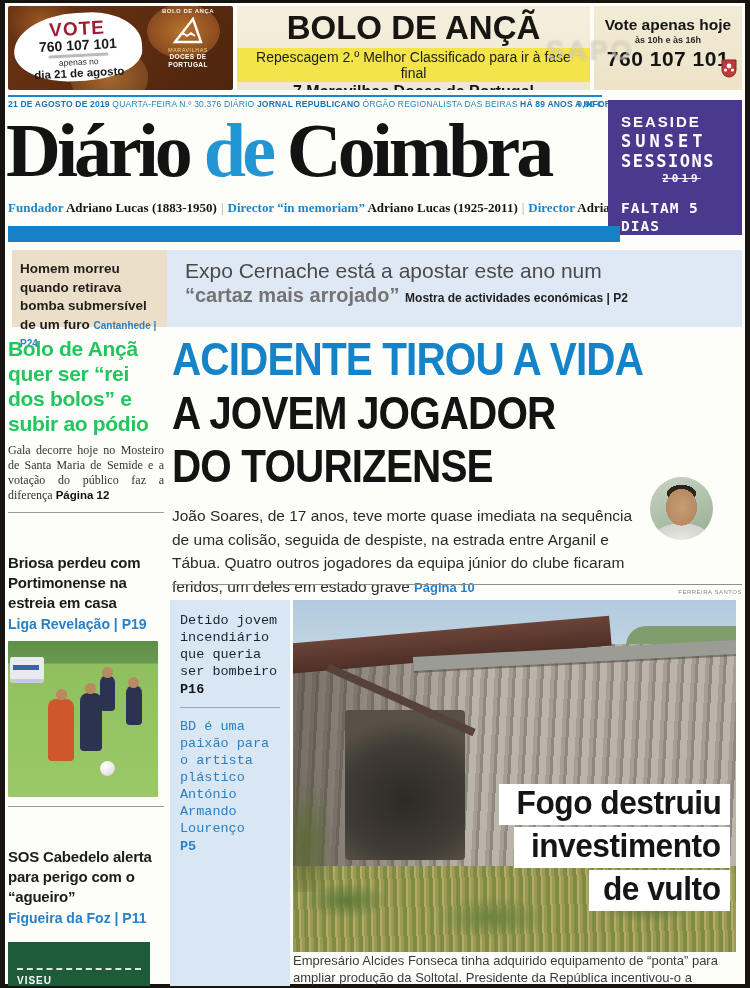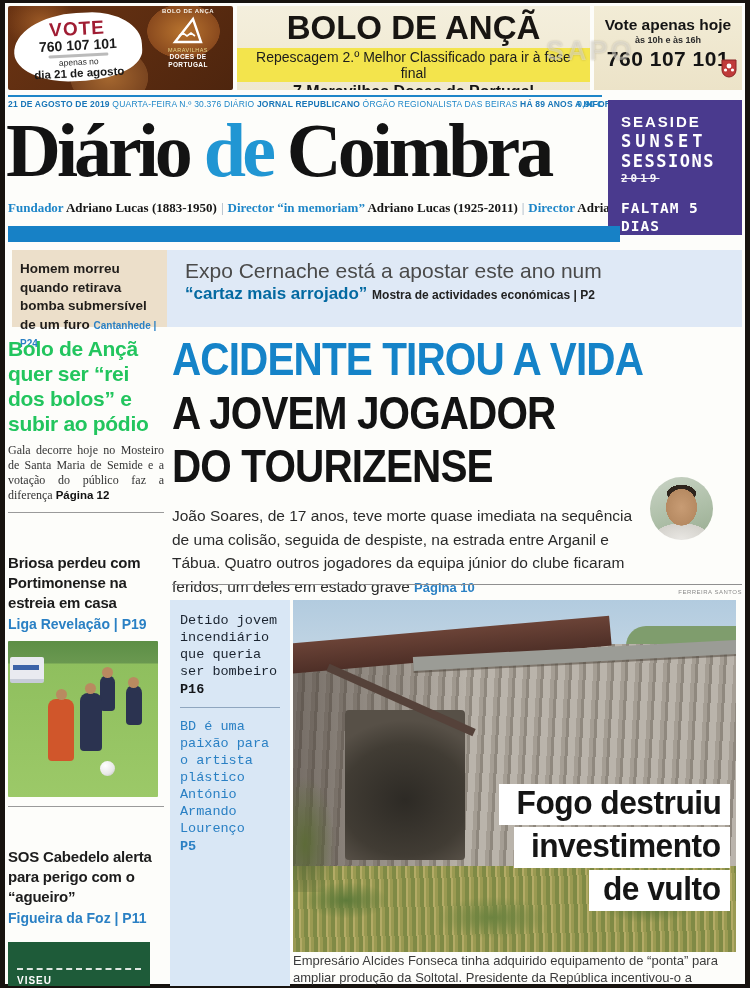--- a/index.html
+++ b/index.html
@@ -49,33 +49,33 @@
   .masthead .de { color:#2196d3; }
   .founders { position:absolute; left:8px; top:200px; width:596px; font-family:"Liberation Serif", serif; font-size:13px; color:#161616; font-weight:bold; white-space:nowrap; }
   .founders .lbl { color:#1e86c8; }
   .founders .sep { color:#9ab; font-weight:normal; padding:0 4px; }
 
   .seaside { position:absolute; left:608px; top:100px; width:134px; height:135px; background:#4a3a8e; color:#fff; padding:13px 0 0 13px; }
   .seaside .s1 { font-size:15px; font-weight:bold; letter-spacing:2px; line-height:18px; }
   .ss-mono { font-family:"DejaVu Sans Mono", monospace; font-weight:bold; }
   .seaside .s2 { font-size:17px; letter-spacing:4px; line-height:20px; }
   .seaside .s3 { font-size:17px; letter-spacing:1.5px; line-height:20px; }
-  .seaside .s4 { font-size:11px; letter-spacing:3px; line-height:16px; text-decoration:line-through; opacity:.95; }
+  .seaside .s4 { font-size:11px; letter-spacing:3px; line-height:16px; text-decoration:line-through; opacity:.95;text-align:center; }
   .seaside .s5 { font-size:14.5px; letter-spacing:1px; line-height:18px; margin-top:12px; }
 
   .bluebar { position:absolute; left:8px; top:226px; width:612px; height:16px; background:#1781c6; }
 
   
   .teaser-left { position:absolute; left:12px; top:250px; width:156px; height:77px; background:#ecdfca; padding:9px 8px; }
   .teaser-left .t { font-size:13.5px; line-height:16.5px; font-weight:bold; color:#201d1a; }
   .tag { font-weight:bold; color:#2a80c4; }
   .teaser-left .tag { font-size:10px; }
   .teaser-right { position:absolute; left:167px; top:250px; width:575px; height:77px; background:#dfe9f6; padding:8px 18px; }
   .teaser-right .l1 { font-size:21px; color:#4a4a4a; line-height:26px; }
-  .teaser-right .l2 { font-size:17px; color:#0369a1; font-weight:bold; display:inline; }
+  .teaser-right .l2 { font-size:20px; color:#737373; font-weight:bold; display:inline; }
   .teaser-right .t2 { font-size:12px; color:#222; font-weight:bold; }
 
   
   .leftcol { position:absolute; left:8px; top:336px; width:156px; height:650px; overflow:hidden; }
   .lc-h1 { font-size:21px; line-height:25px; font-weight:bold; color:#22c55e; letter-spacing:-.3px; }
   .lc-body { font-family:"Liberation Serif", serif; font-size:12px; line-height:15px; color:#333; margin-top:7px; text-align:justify; }
   .lc-body b { color:#111; font-family:"Liberation Sans", sans-serif; font-size:11.5px; }
   .lc-hr { border:0; border-top:1px solid #9a9a9a; margin:9px 0; }
   .lc-h2 { font-size:15px; line-height:20px; font-weight:bold; color:#1c1c1c; letter-spacing:-.2px;margin-top:40px; }
   .lc-tag { font-size:14px; margin-top:3px; }

